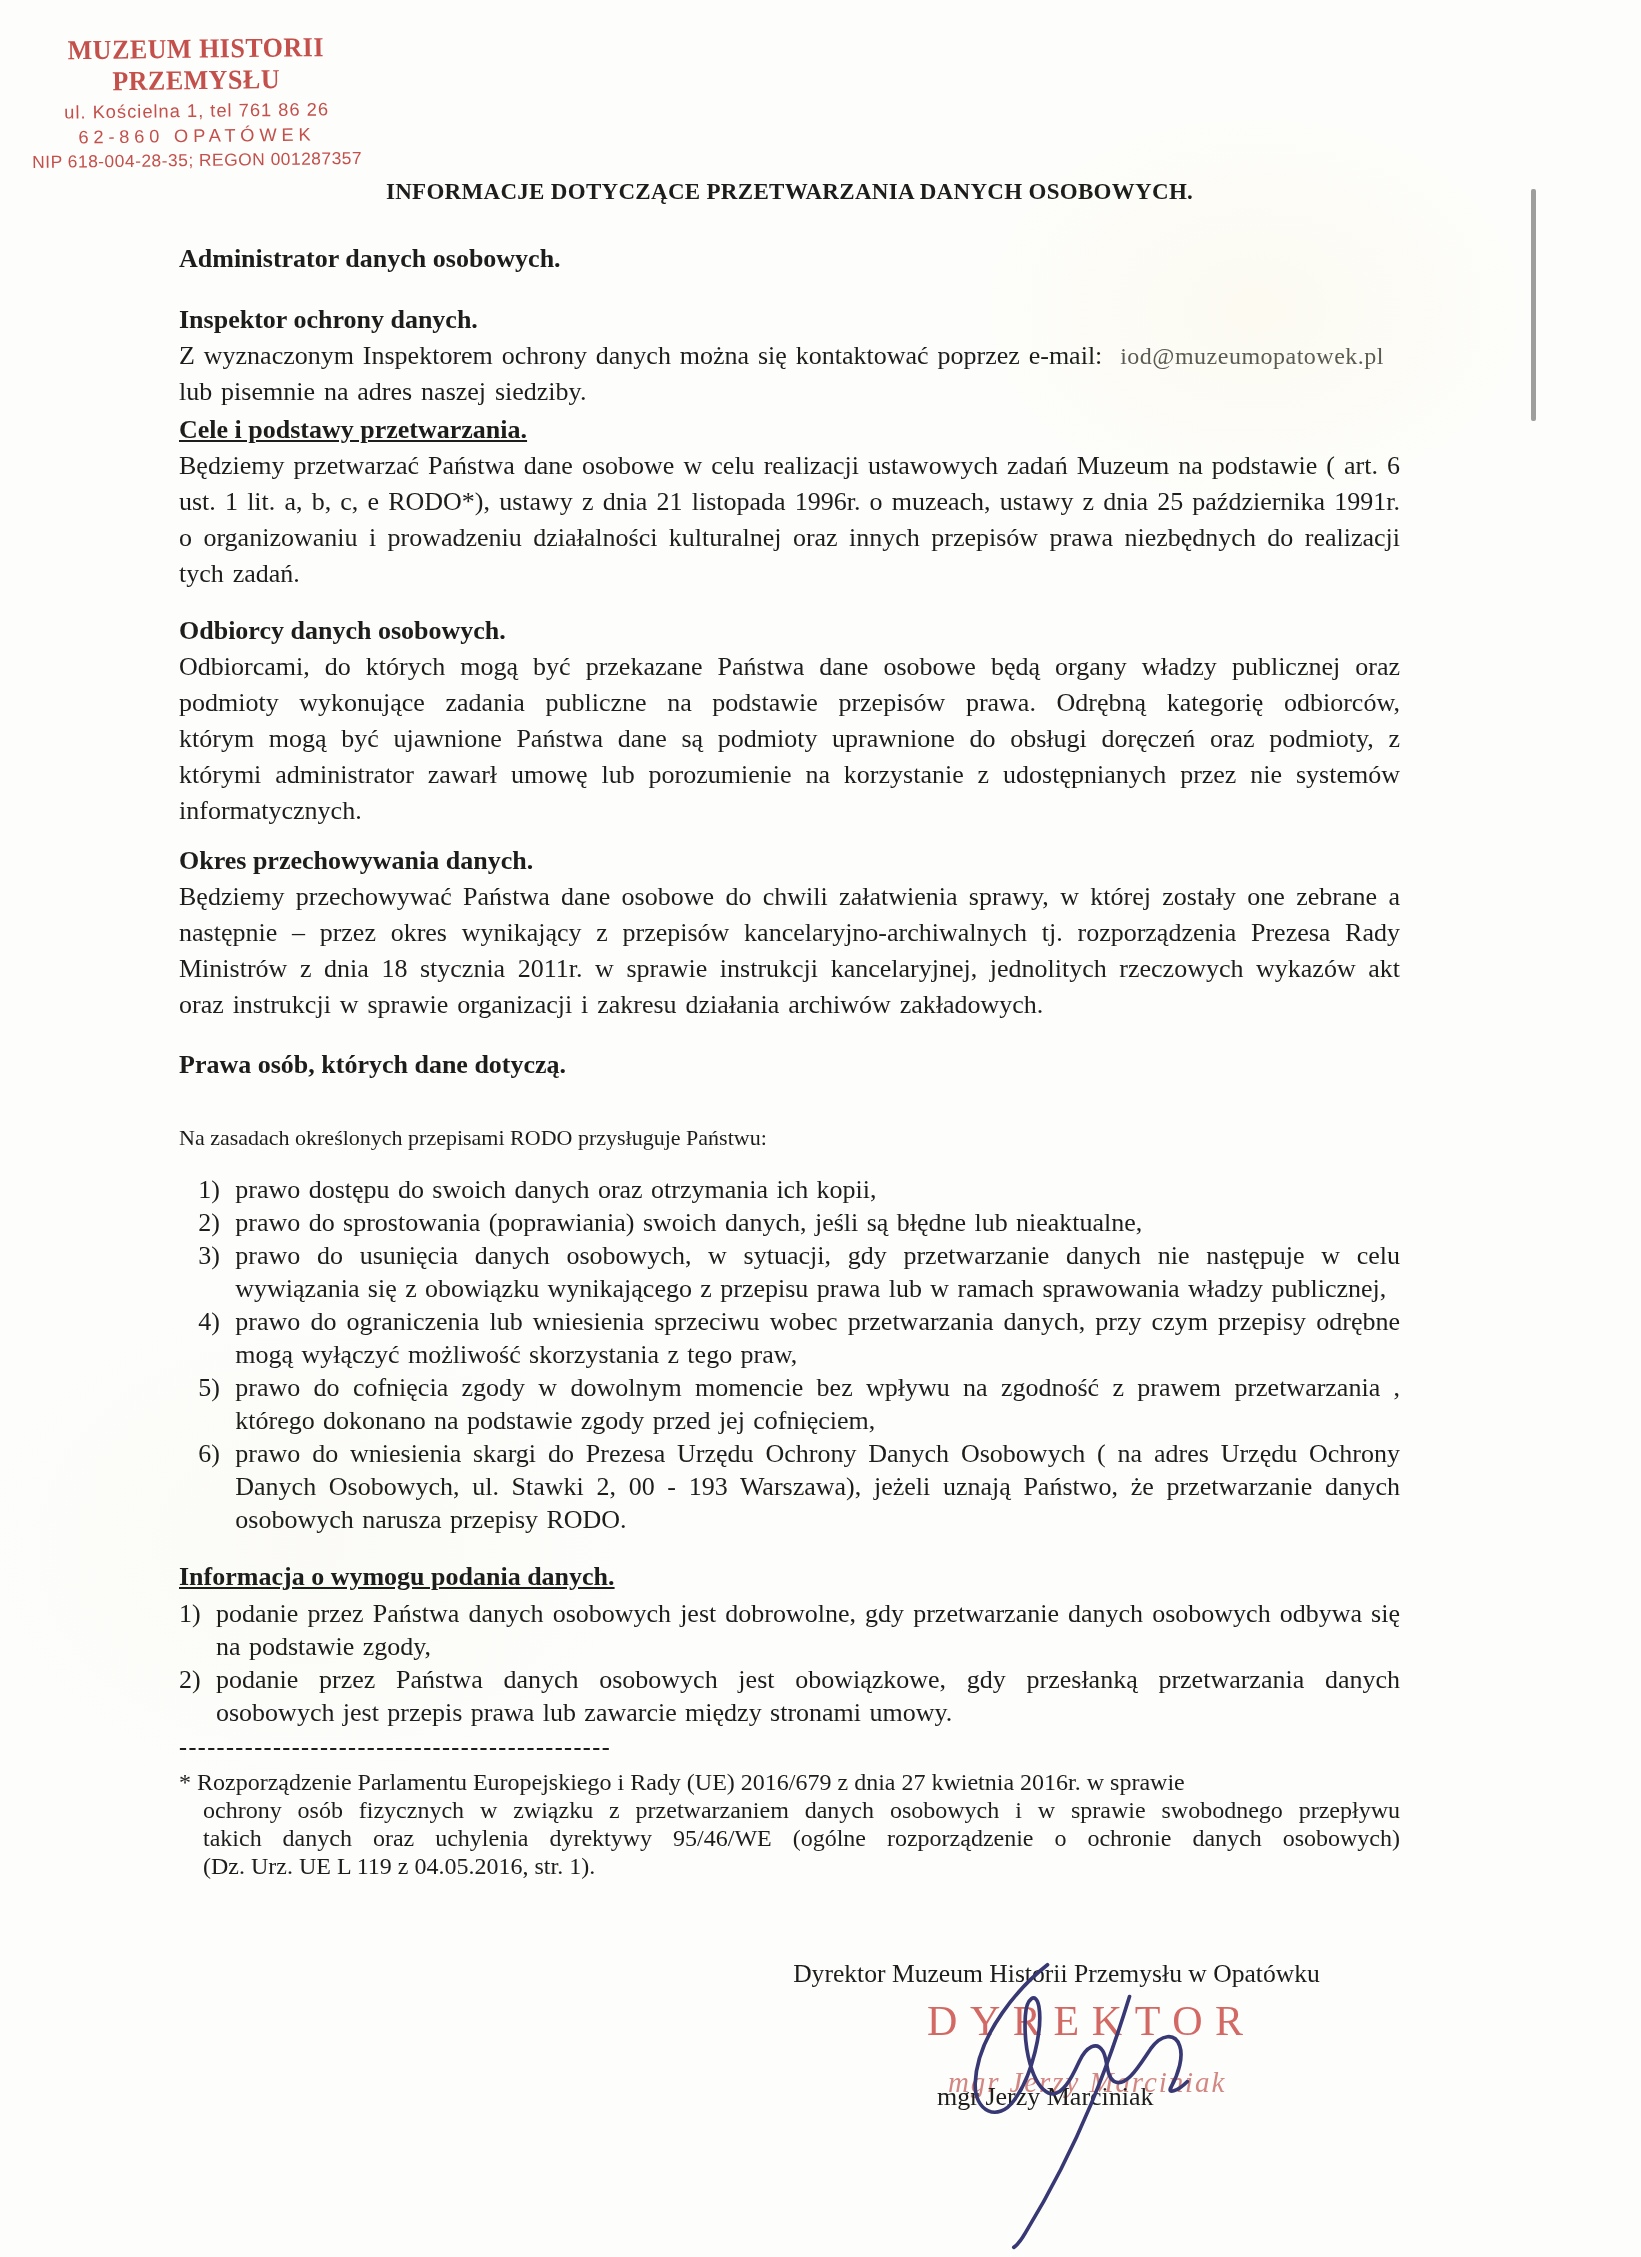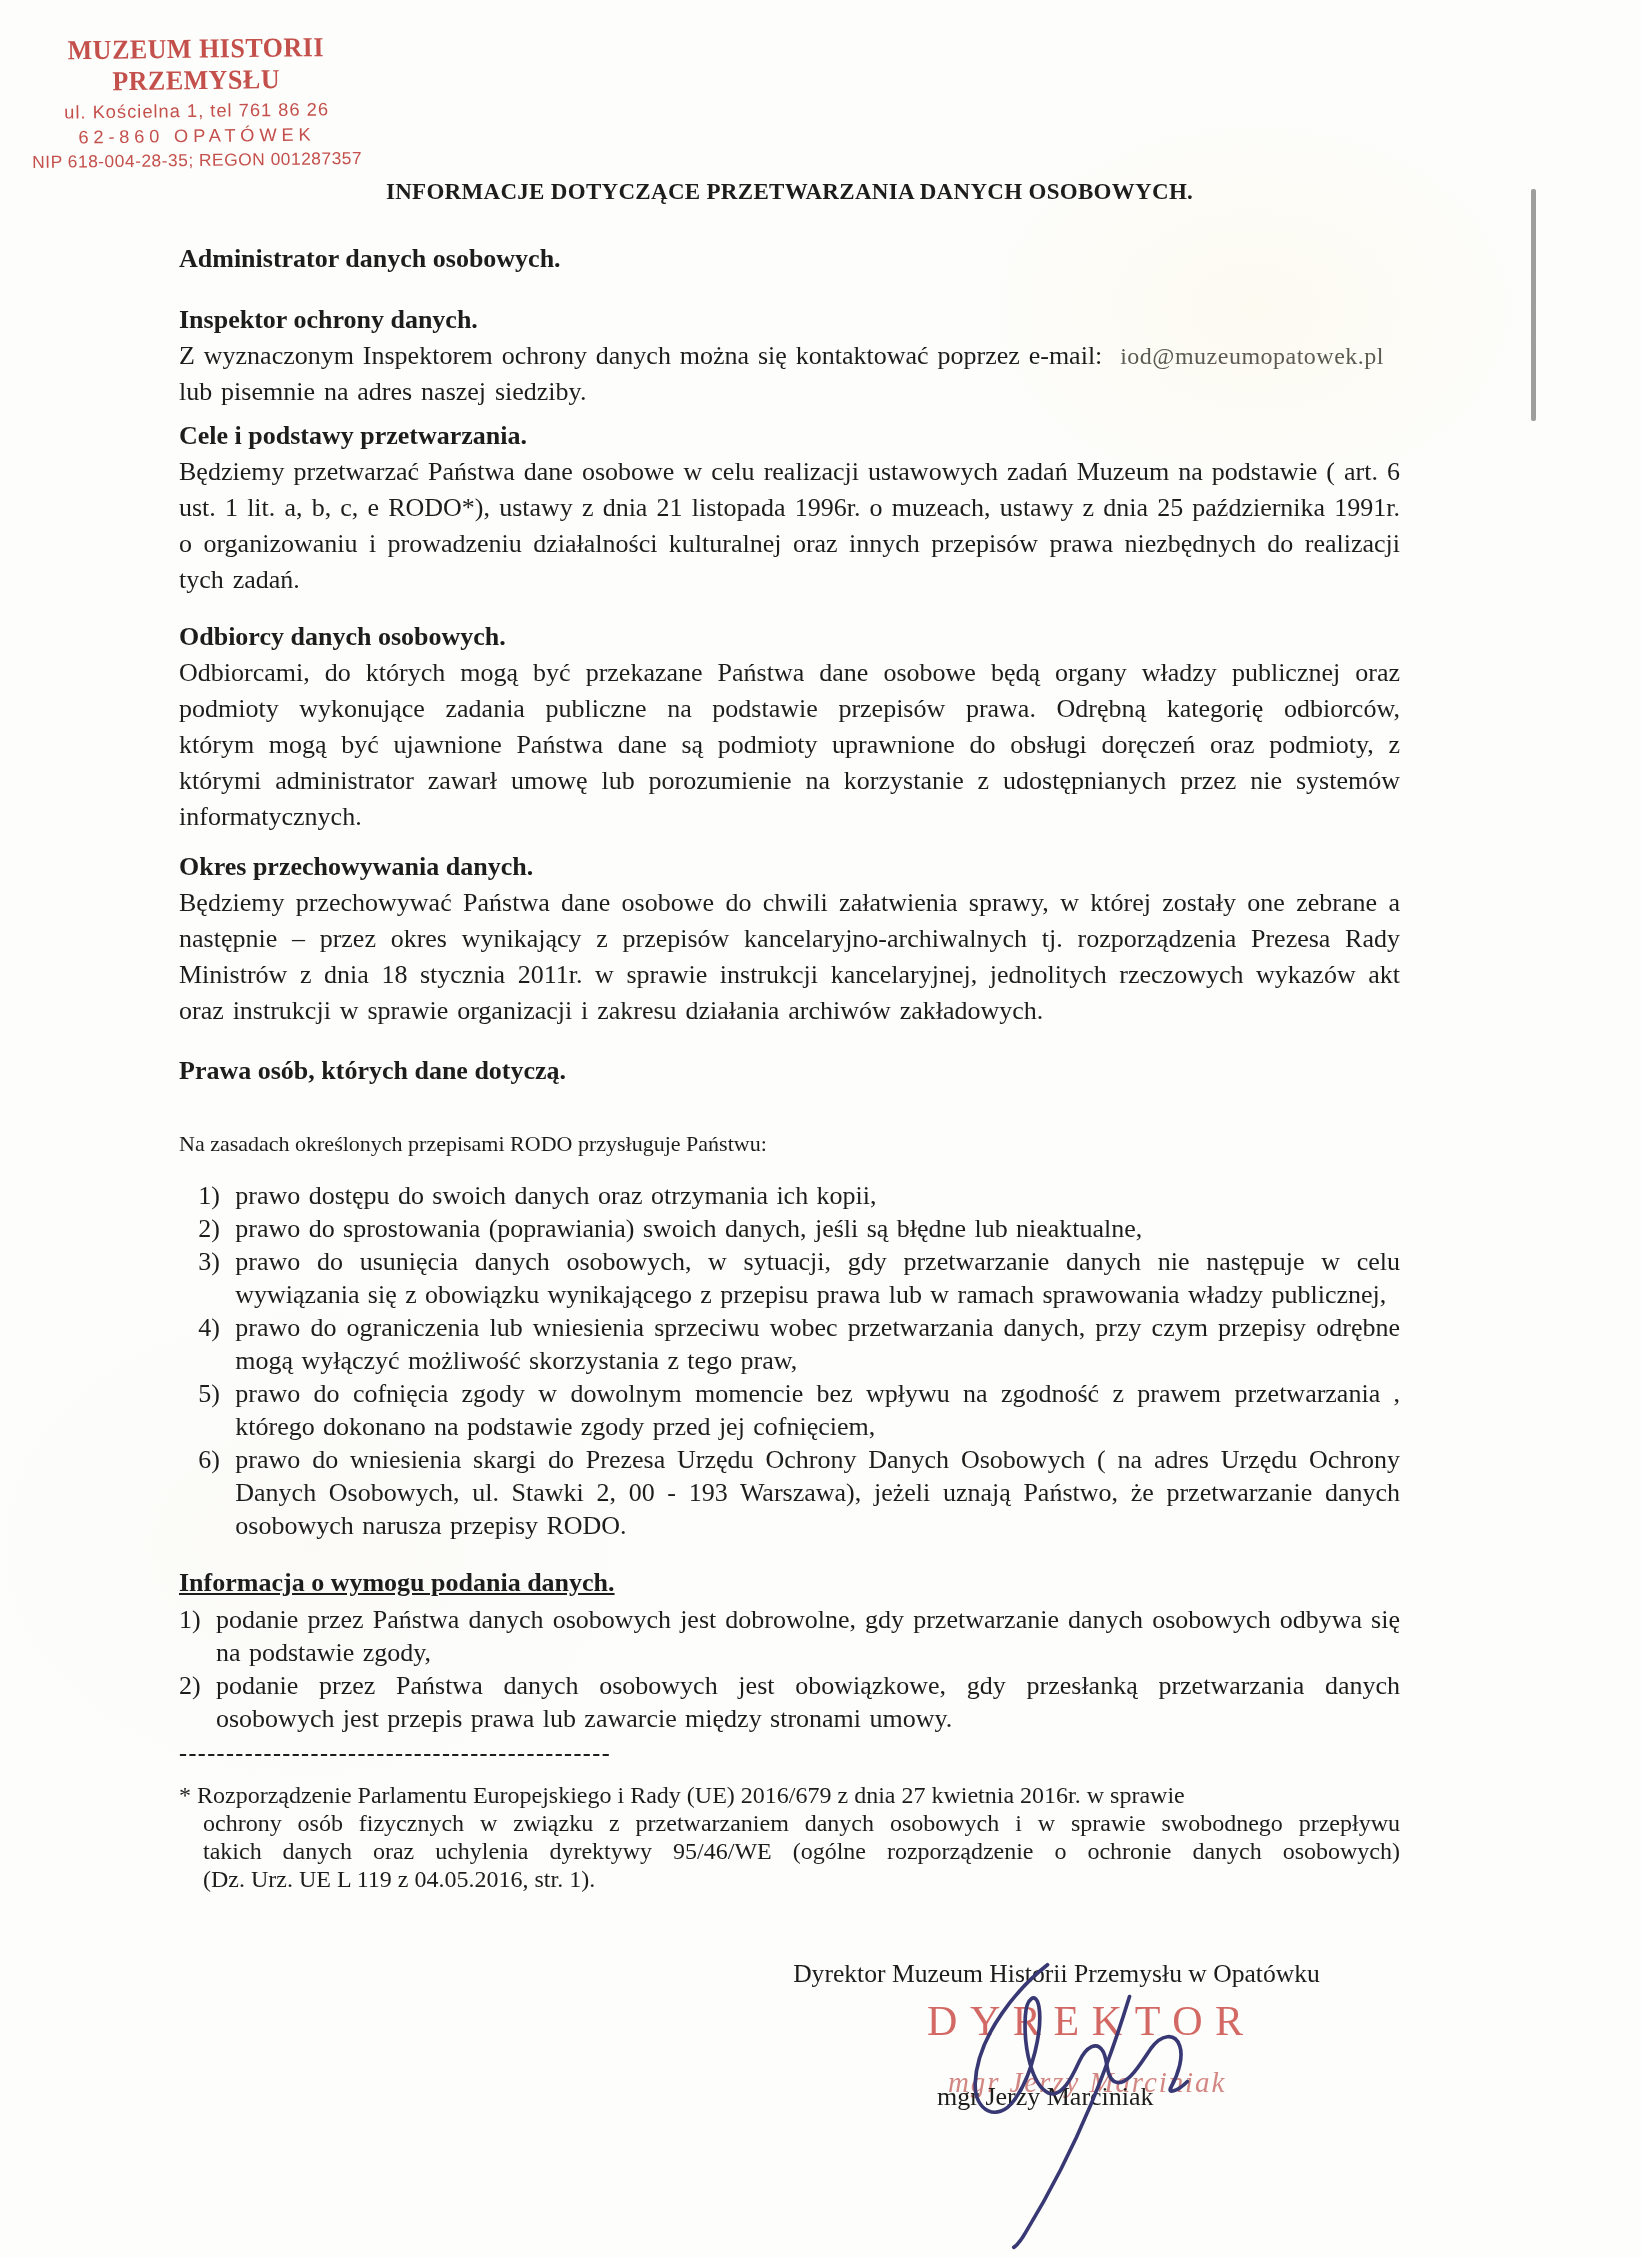--- a/index.html
+++ b/index.html
@@ -26,39 +26,39 @@
   
   .content{position:absolute;left:179px;top:172px;width:1221px;}
   .doc-title{font-size:23px;font-weight:bold;text-align:center;letter-spacing:0.3px;line-height:39px;}
   .sec-h{font-size:26px;font-weight:bold;line-height:36px;}
   .body{font-size:26px;line-height:36px;text-align:justify;margin:0;word-spacing:2.4px;}
   .body.wide{word-spacing:5.8px;}
   .email{color:#5b5b52;font-size:24px;letter-spacing:0.5px;}
 
   .mt-admin{margin-top:30px;}
   .mt-inspektor{margin-top:25px;}
-  .mt-cele{margin-top:8px;}
+  .mt-cele{margin-top:2px;text-decoration:underline;}
   .mt-odbiorcy{margin-top:21px;}
   .mt-okres{margin-top:13.5px;}
   .mt-prawa{margin-top:24px;}
   .intro-line{margin-top:37px;font-size:22px;line-height:36px;}
 
   .num-list{margin-top:17.4px;}
   .rights{padding-left:19.3px;}
   .li{display:flex;font-size:26px;line-height:33px;margin:0;}
   .li .n{flex:0 0 37px;}
   .li .t{flex:1;text-align:justify;word-spacing:1.9px;}
   .mt-informacja{margin-top:23px;text-decoration:underline;}
   .req-list{margin-top:1.9px;}
   .req-list .li{line-height:33px;}
 
   .sep{margin-top:5.8px;font-size:24px;font-weight:bold;letter-spacing:1.4px;color:#1d1d1b;
        white-space:nowrap;overflow:hidden;width:473px;line-height:25px;}
 
-  .footnote{margin-top:15px;font-size:24px;line-height:28px;}
+  .footnote{margin-top:8px;font-size:24px;line-height:28px;}
   .footnote .fn{margin:0;}
   .footnote .ind{padding-left:24px;}
   .footnote .j{text-align:justify;text-align-last:justify;}
 
   
   .sig{position:absolute;left:757px;top:1958px;width:599px;height:299px;}
   .dir-line{font-size:25.6px;text-align:center;line-height:31px;}
   .dyrektor{position:absolute;left:170px;top:39px;color:#cf5a55;opacity:0.9;
             font-family:Liberation Serif, serif;font-size:42px;letter-spacing:12.6px;}
   .stamp-name{position:absolute;left:191px;top:108px;color:#c96a66;opacity:0.8;

